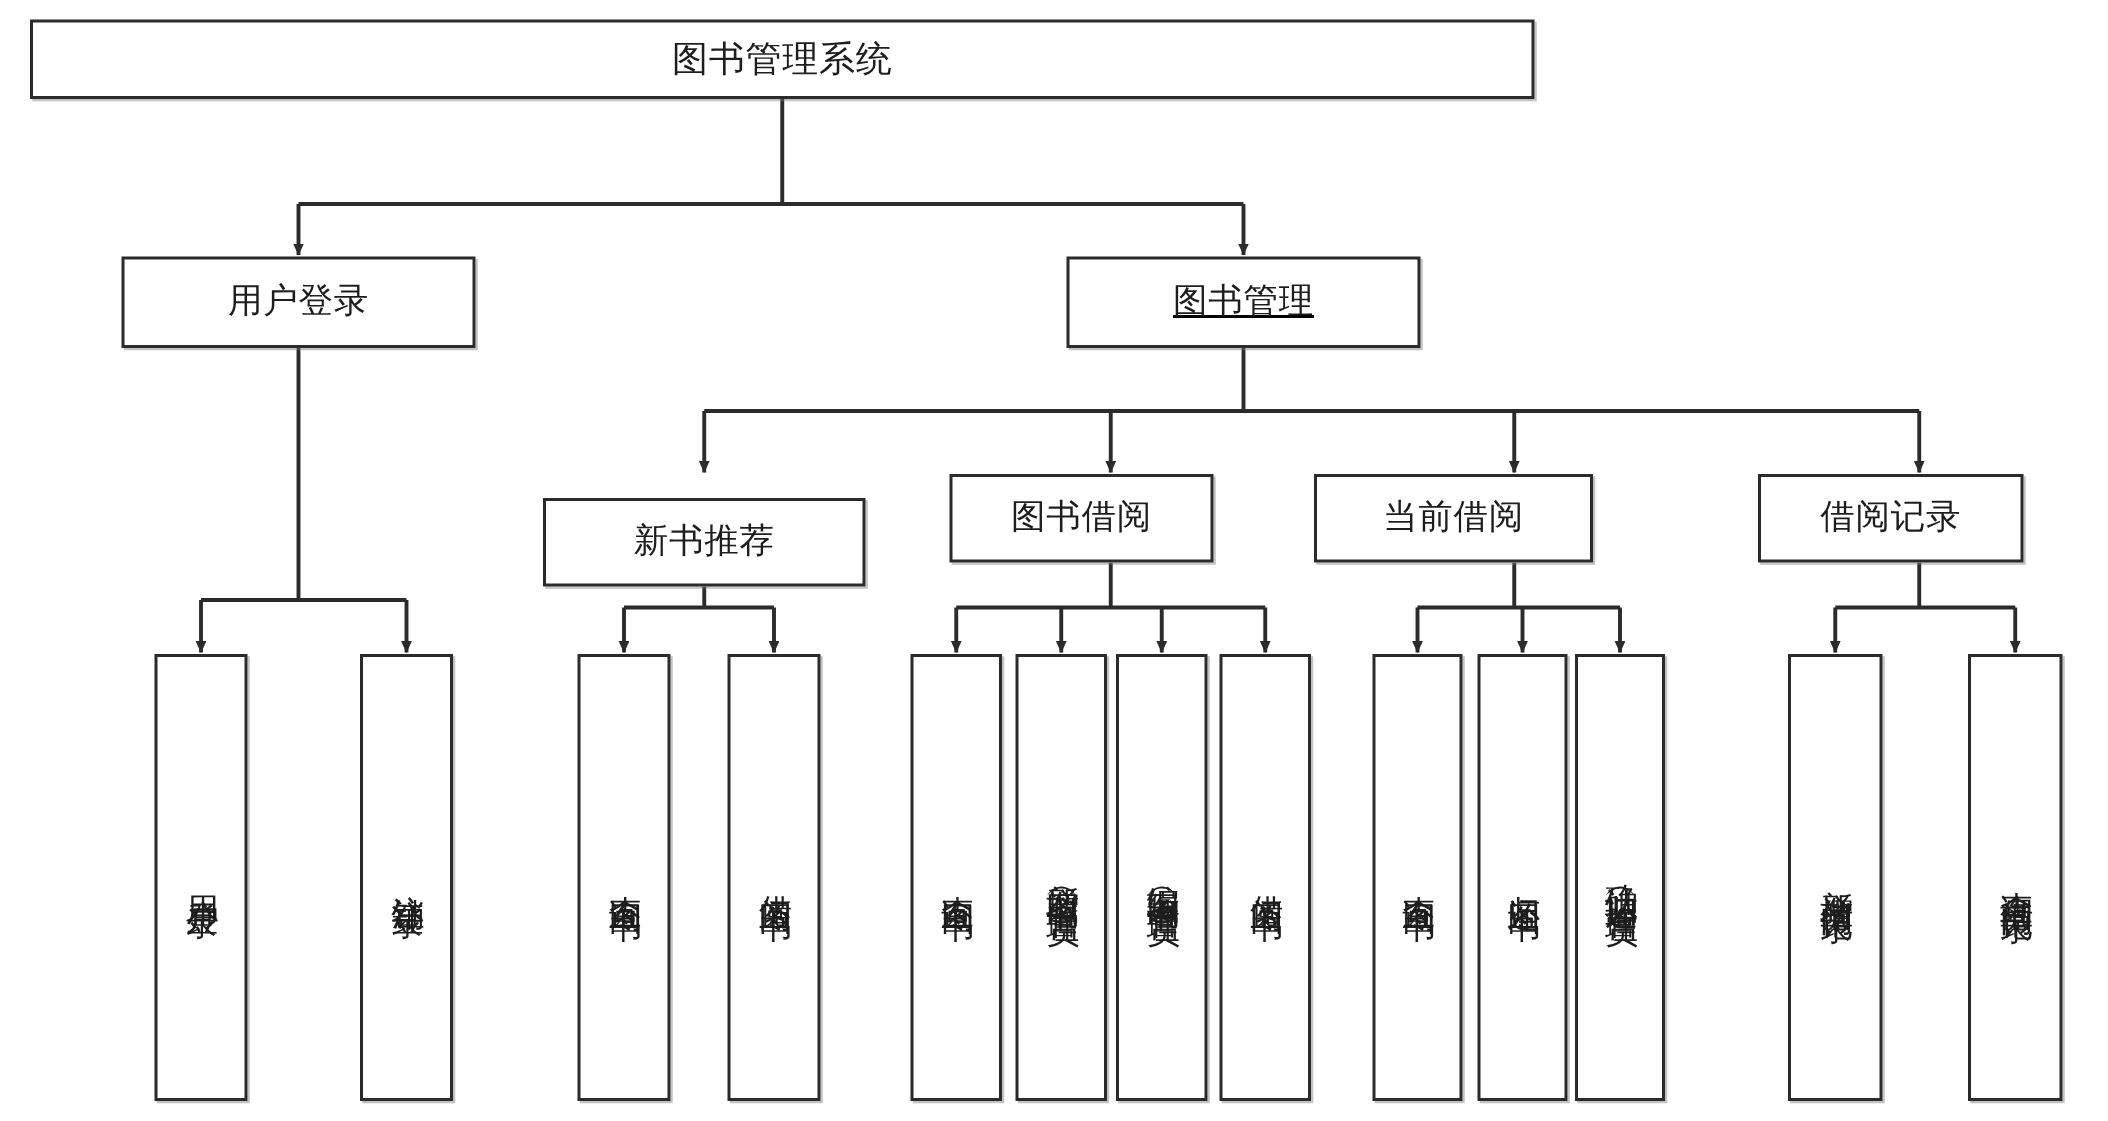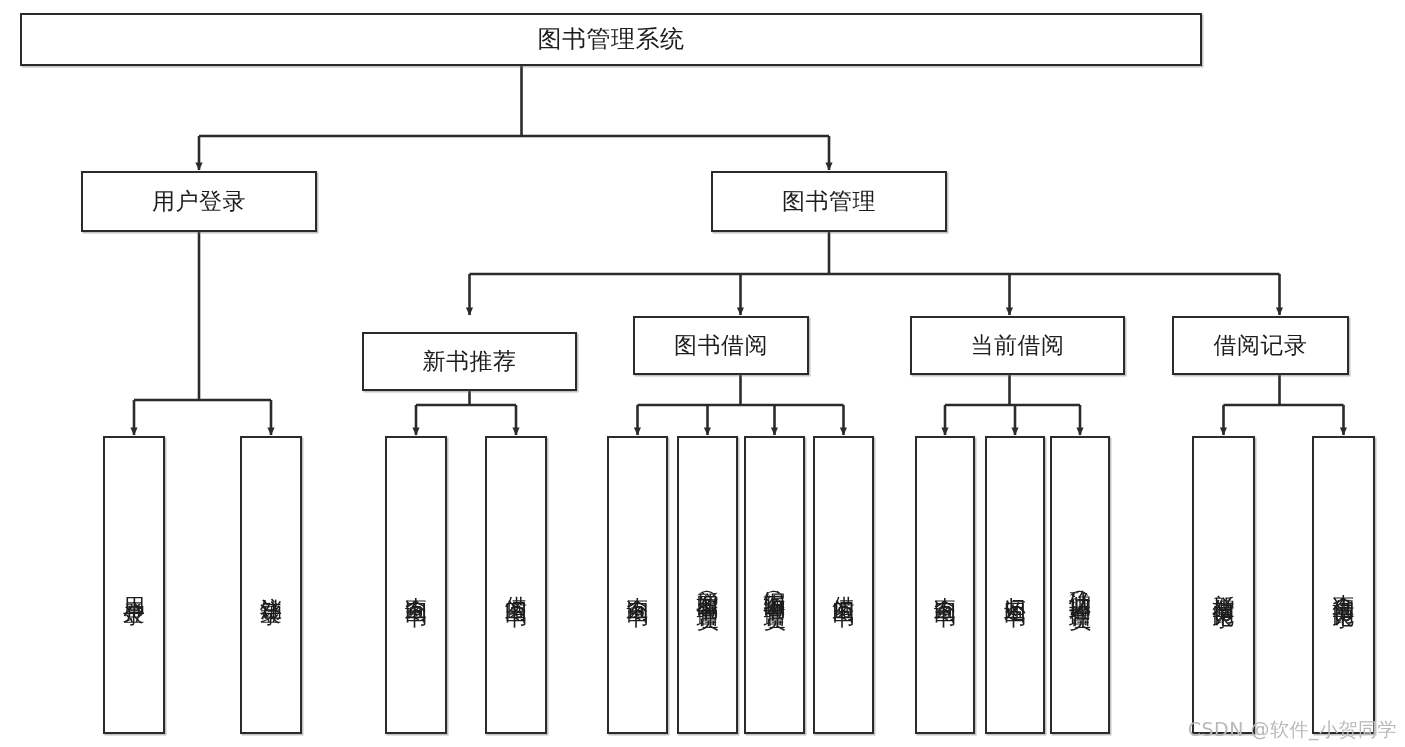--- a/index.html
+++ b/index.html
@@ -106,36 +106,36 @@
         <path d="M1015,405 L1015,435" marker-end="url(#arrow)"></path>
         <path d="M1080,405 L1080,435" marker-end="url(#arrow)"></path>
         <path d="M1279.5,375 L1279.5,405"></path>
         <path d="M1223.5,405 L1343.5,405"></path>
         <path d="M1223.5,405 L1223.5,435" marker-end="url(#arrow)"></path>
         <path d="M1343.5,405 L1343.5,435" marker-end="url(#arrow)"></path>
       </g>
   </svg>
 
   <div id="node-layer">
-      <div class="node-box node-root" style="left: 20px; top: 13px; width: 1182px; height: 53px;">
+      <div class="node-box node-root" style="left: 20px; top: 13px; width: 1003px; height: 53px;">
         <span class="node-label-h">图书管理系统</span>
       </div>
       <div class="node-box node-l1" style="left: 81px; top: 171px; width: 236px; height: 61px;">
         <span class="node-label-h">用户登录</span>
       </div>
-      <div class="node-box node-l1" style="left: 711px; top: 171px; width: 236px; height: 61px;">
+      <div class="node-box node-l1" style="left: 711px; top: 171px; width: 236px; height: 61px; text-decoration: underline;">
         <span class="node-label-h">图书管理</span>
       </div>
       <div class="node-box node-l2" style="left: 362px; top: 316px; width: 215px; height: 59px; margin-top: 16px;">
         <span class="node-label-h">新书推荐</span>
       </div>
       <div class="node-box node-l2" style="left: 633px; top: 316px; width: 176px; height: 59px;">
         <span class="node-label-h">图书借阅</span>
       </div>
-      <div class="node-box node-l2" style="left: 910px; top: 316px; width: 215px; height: 59px;">
+      <div class="node-box node-l2" style="left: 876px; top: 316px; width: 186px; height: 59px;">
         <span class="node-label-h">当前借阅</span>
       </div>
       <div class="node-box node-l2" style="left: 1172px; top: 316px; width: 177px; height: 59px;">
         <span class="node-label-h">借阅记录</span>
       </div>
       <div class="node-box node-leaf" style="left: 103px; top: 436px; width: 62px; height: 298px;">
         <span class="node-label-v">用户登录</span>
       </div>
       <div class="node-box node-leaf" style="left: 240px; top: 436px; width: 62px; height: 298px;">
         <span class="node-label-v">注销登录</span>
@@ -168,14 +168,13 @@
         <span class="node-label-v">确认归还（管理员）</span>
       </div>
       <div class="node-box node-leaf" style="left: 1192px; top: 436px; width: 63px; height: 298px;">
         <span class="node-label-v">新增借阅记录</span>
       </div>
       <div class="node-box node-leaf" style="left: 1312px; top: 436px; width: 63px; height: 298px;">
         <span class="node-label-v">查询借阅记录</span>
       </div>
     </div>
 
-  <div class="watermark">CSDN @软件_小贺同学</div>
 </div>
 
 </body></html>

